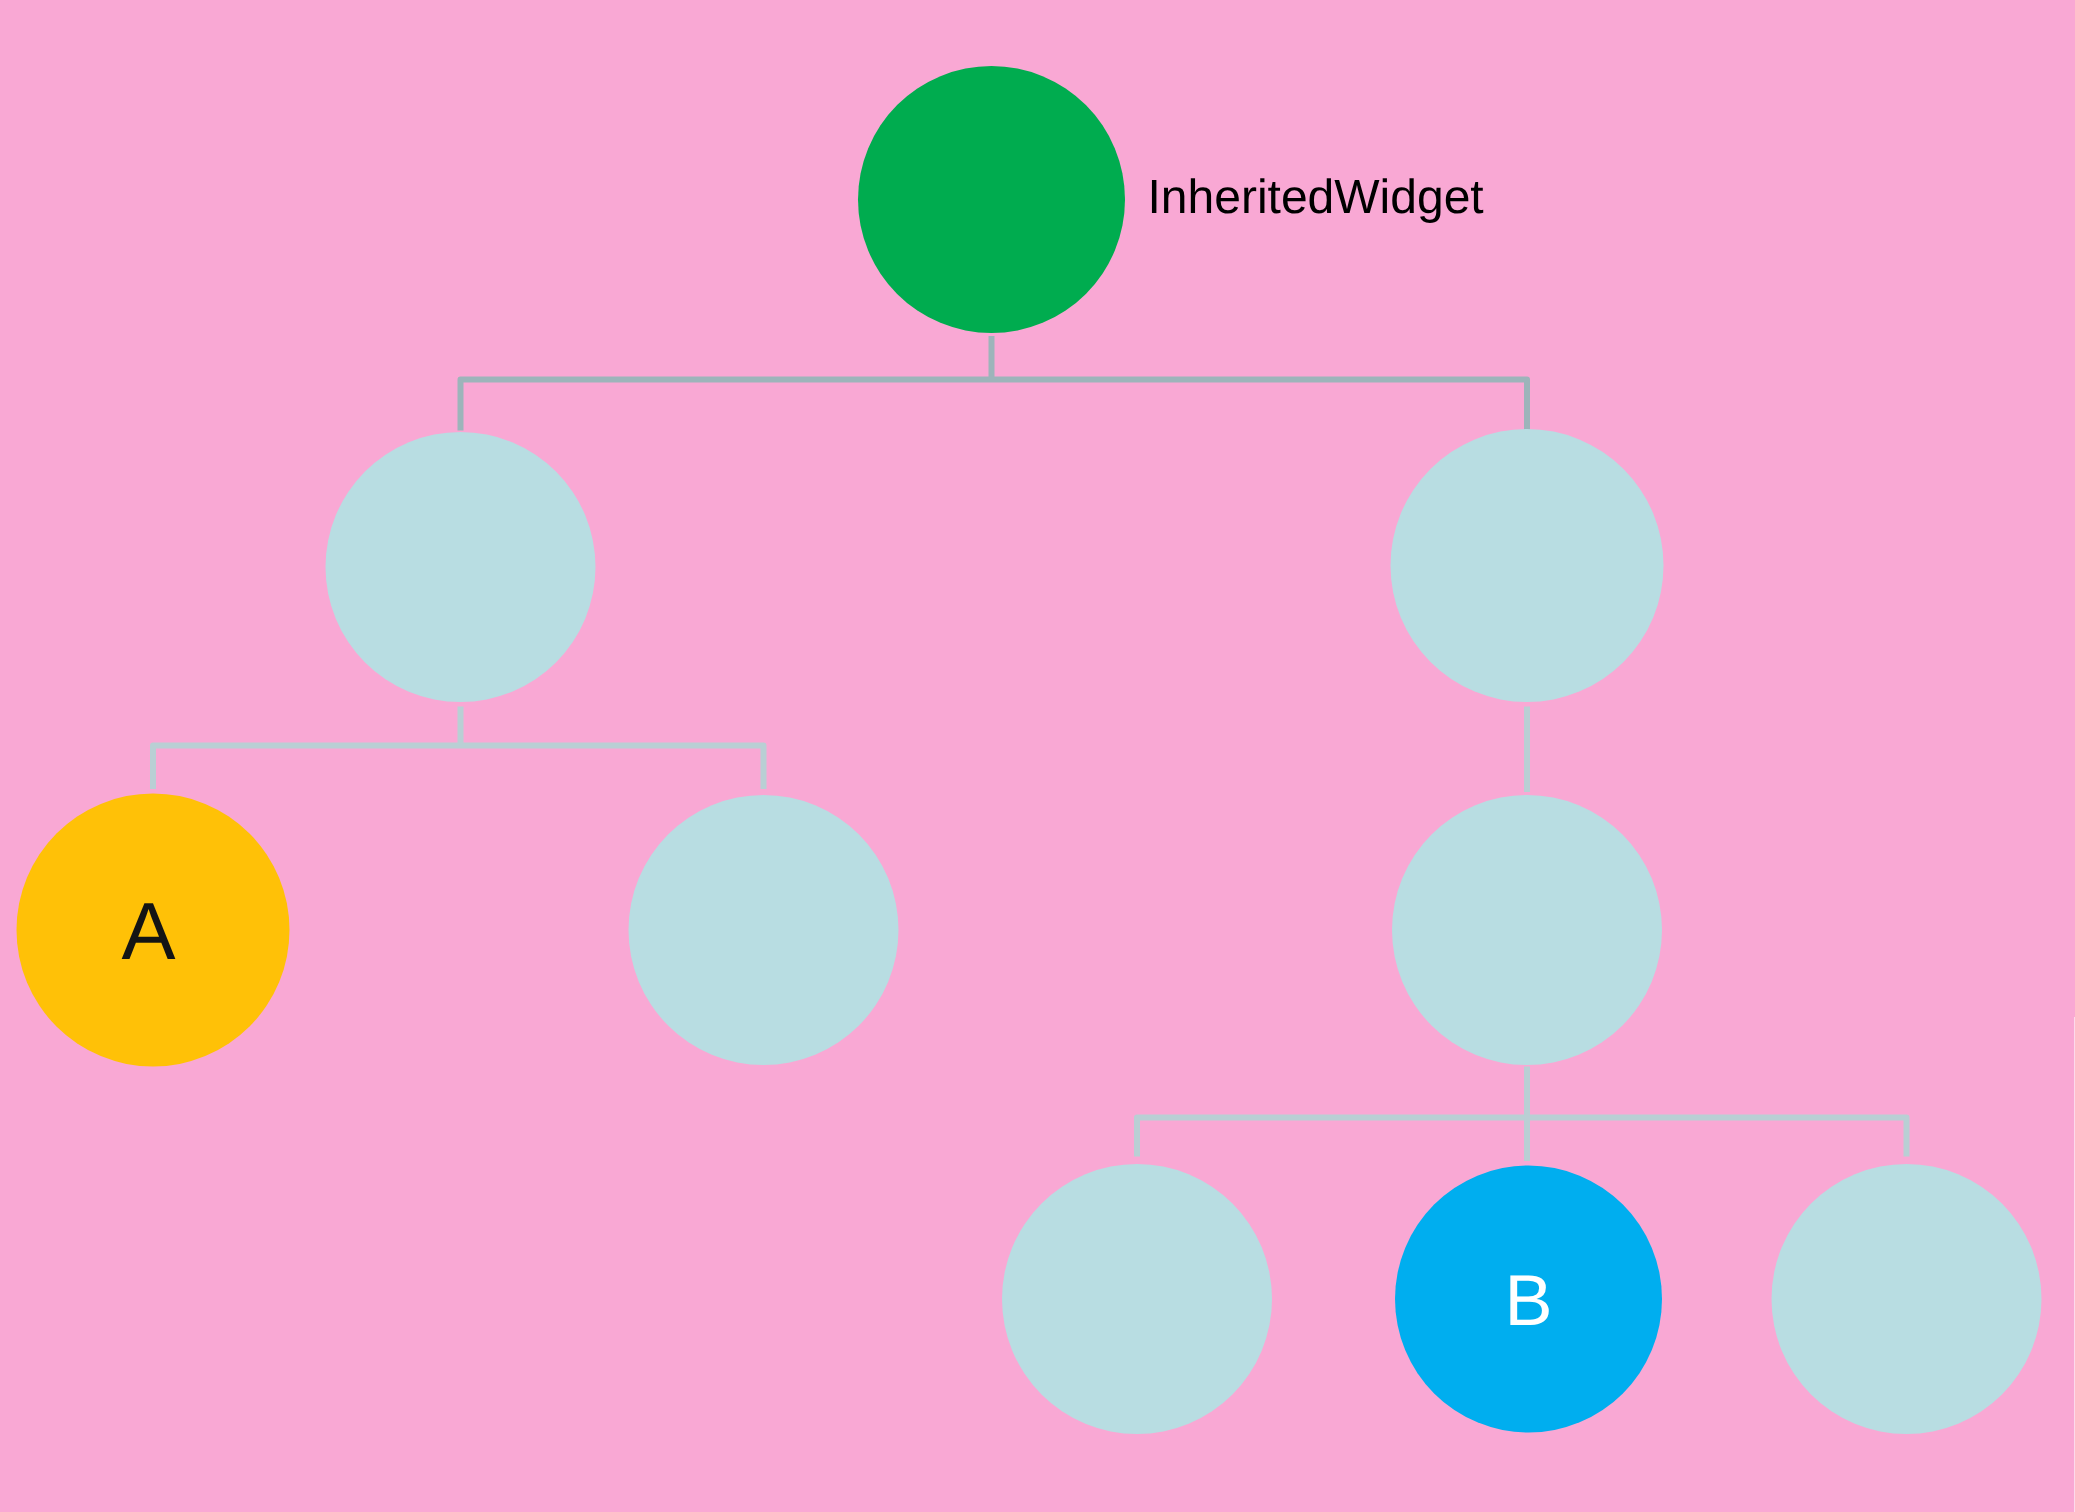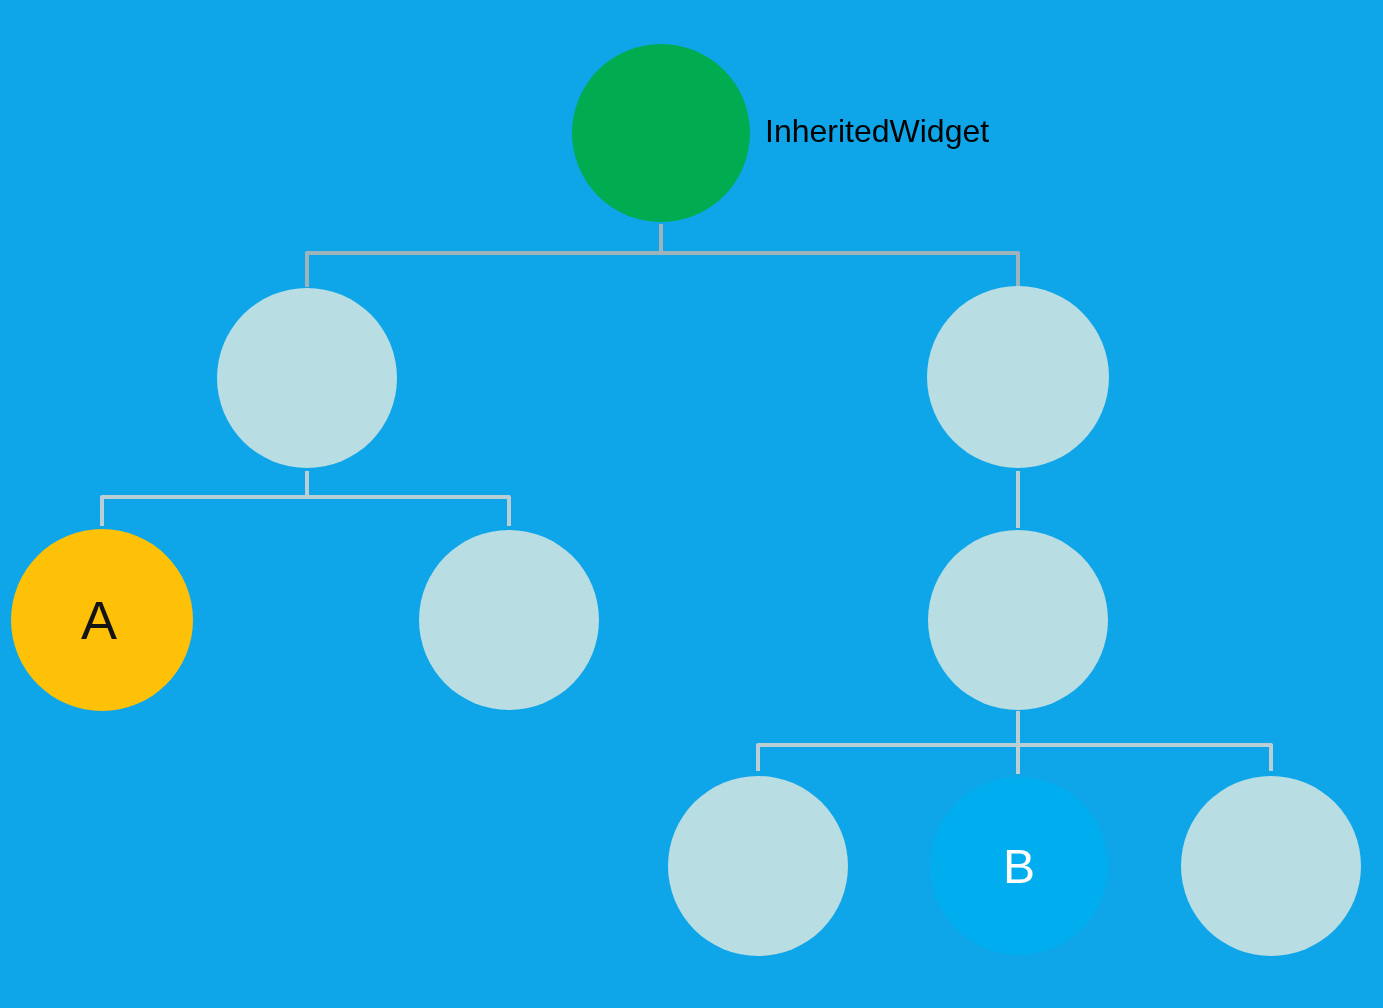--- a/index.html
+++ b/index.html
@@ -4,21 +4,21 @@
 <style>
   html, body {
     margin: 0;
     padding: 0;
     background: #ffffff;
   }
   .stage {
     position: relative;
     width: 1383px;
     height: 1008px;
-    background: #0ea5e9;
+    background: #f9a8d4;
     overflow: hidden;
     font-family: "Liberation Sans", sans-serif;
   }
   svg.diagram {
     position: absolute;
     left: 0;
     top: 0;
     display: block;
   }
   .node-label {

